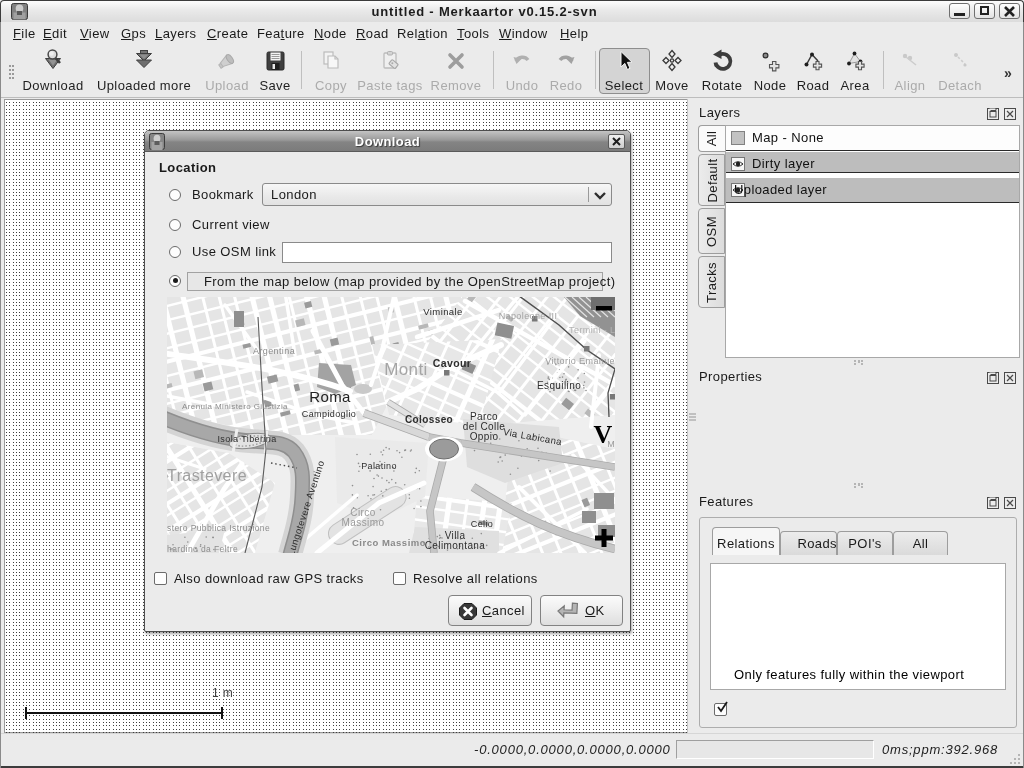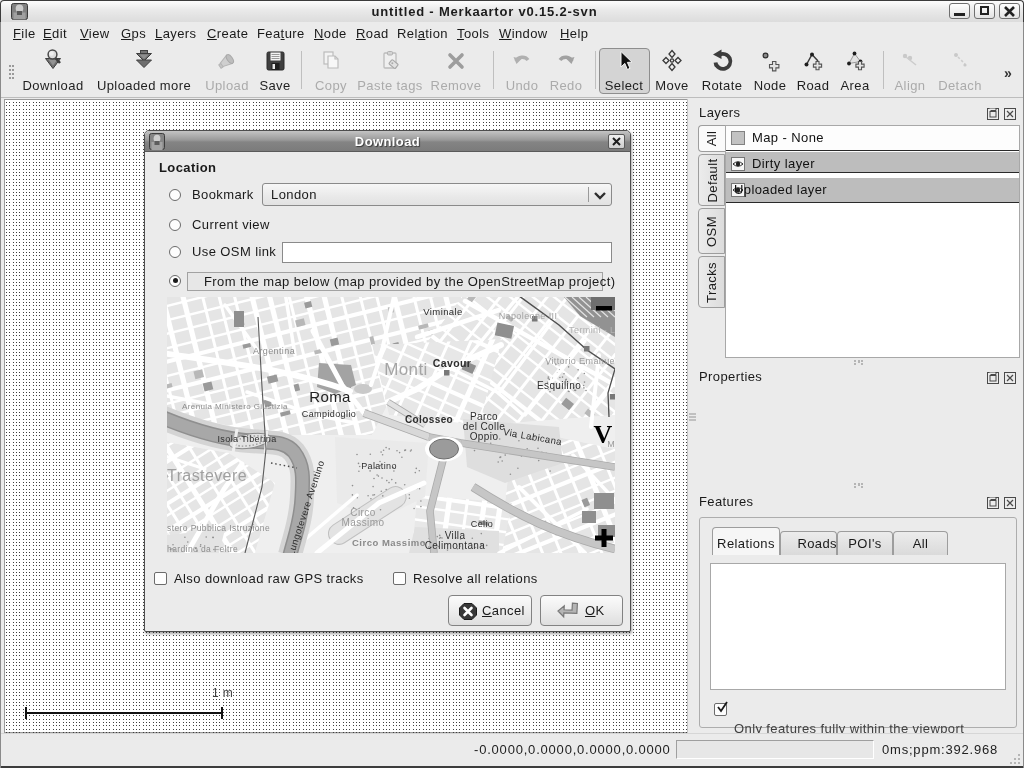--- a/index.html
+++ b/index.html
@@ -15,21 +15,21 @@
 #menubar { left:1px; top:22px; width:1022px; height:23px; background:#ebebeb; font-size:13px; color:#1a1a1a; }
 .mi { position:absolute; top:4px; }
 #toolbar { left:1px; top:45px; width:1022px; height:53px; background:#ebebeb; border-bottom:1px solid #bdbdbd; }
 .tlabel { position:absolute; top:33px; font-size:13px; color:#1f1f1f; text-align:center; white-space:nowrap; transform:translateX(-50%); }
 .tlabel.dis { color:#ababab; }
 .ticon { position:absolute; top:3px; transform:translateX(-50%); }
 .tsep { position:absolute; top:6px; width:1px; height:38px; background:#bfbfbf; }
 #canvas { left:4px; top:99px; width:683px; height:634px; background:#fff; border:1px solid #9a9a9a; border-right:none; }
 #rightpanel { left:687px; top:99px; width:337px; height:634px; background:#ebebeb; font-size:13px; border-left:1px solid #c4c4c4; }
 .dockhead { position:absolute; font-size:13px; color:#1a1a1a; }
-#statusbar { left:1px; top:733px; width:1022px; height:33px; background:#ebebeb; border-top:1px solid #d6d6d6; font-size:13px; color:#222; }
+#statusbar { left:1px; top:733px; width:1022px; height:33px; background:#ebebeb; border-top:1px solid #d6d6d6; font-size:13px; color:#222;font-style:italic; }
 #dialog { left:144px; top:130px; width:487px; height:502px; background:#ebebeb;
   border:1px solid #4e4e4e; border-radius:5px 5px 2px 2px; box-shadow:1px 2px 3px rgba(0,0,0,0.35); }
 #dtitle { left:0; top:0; width:485px; height:21px; border-radius:4px 4px 0 0;
   background:linear-gradient(#c4c4c4,#9a9a9a 45%,#848484 55%,#7b7b7b);
   border-bottom:1px solid #5a5a5a; }
 #dtitle-text { width:100%; top:3px; text-align:center; font-weight:bold; font-size:13px; color:#fff;
   text-shadow:1px 1px 1px rgba(0,0,0,0.55); }
 .radio { width:12px; height:12px; border-radius:50%; border:1px solid #6b6b6b; background:#fdfdfd; }
 .rlabel { font-size:13px; color:#1a1a1a; }
 .cb { width:13px; height:13px; border:1px solid #6b6b6b; background:#fdfdfd; border-radius:2px; }
@@ -1539,21 +1539,21 @@
 border:1px solid #9d9d9d;border-bottom:none;border-radius:4px 4px 0 0"></div>
 <div class="abs" style="left:149px;top:437px;width:56px;text-align:center;font-size:13px;color:#1a1a1a">POI's</div>
 <div class="abs" style="left:205px;top:432px;width:55px;height:24px;background:linear-gradient(#ececec,#dadada);
 border:1px solid #9d9d9d;border-bottom:none;border-radius:4px 4px 0 0"></div>
 <div class="abs" style="left:205px;top:437px;width:55px;text-align:center;font-size:13px;color:#1a1a1a">All</div>
 <div class="abs" style="left:22px;top:464px;width:296px;height:127px;background:#fff;border:1px solid #a8a8a8"></div>
 <div class="cb abs" style="left:26px;top:604px"></div>
 <svg class="abs" style="left:27px;top:601px" width="14" height="15" viewBox="0 0 14 15">
 <path d="M3 7 L6 11 L12 2" fill="none" stroke="#1a1a1a" stroke-width="1.8"></path>
     </svg>
-<div class="abs" style="left:46px;top:622px;font-size:13px;color:#404040">Only features fully within the viewport</div>
+<div class="abs" style="left:46px;top:568px;font-size:13px;color:#000000">Only features fully within the viewport</div>
 </div>
 <div id="statusbar" class="abs">
 <div class="abs" style="left:473px;top:8px;font-size:13px;color:#222;letter-spacing:0.8px">-0.0000,0.0000,0.0000,0.0000</div>
 <div class="abs" style="left:675px;top:6px;width:198px;height:19px;background:#e7e7e7;border:1px solid #9f9f9f;border-bottom-color:#fff;border-right-color:#fff"></div>
 <div class="abs" style="left:881px;top:8px;font-size:13px;color:#222;letter-spacing:0.8px">0ms;ppm:392.968</div>
 <svg class="abs" style="left:1007px;top:18px" width="14" height="14" viewBox="0 0 14 14">
       <rect x="10" y="2" width="2" height="2" fill="#b5b5b5"></rect>
       <rect x="6" y="6" width="2" height="2" fill="#b5b5b5"></rect>
       <rect x="10" y="6" width="2" height="2" fill="#b5b5b5"></rect>
       <rect x="2" y="10" width="2" height="2" fill="#b5b5b5"></rect>

